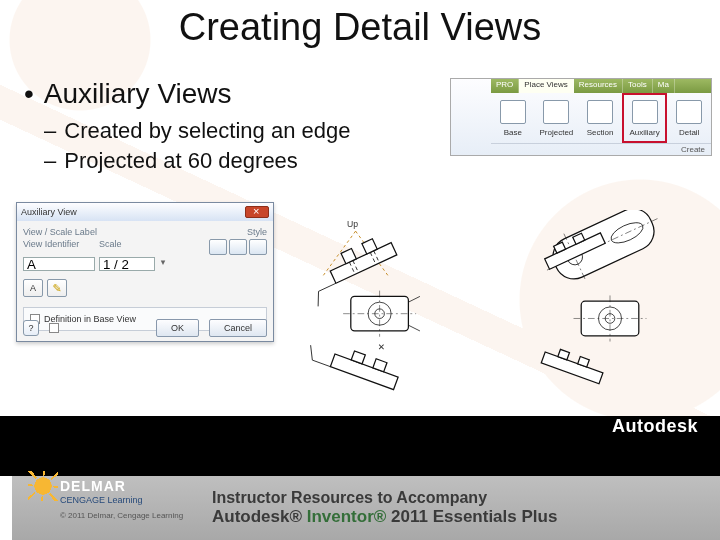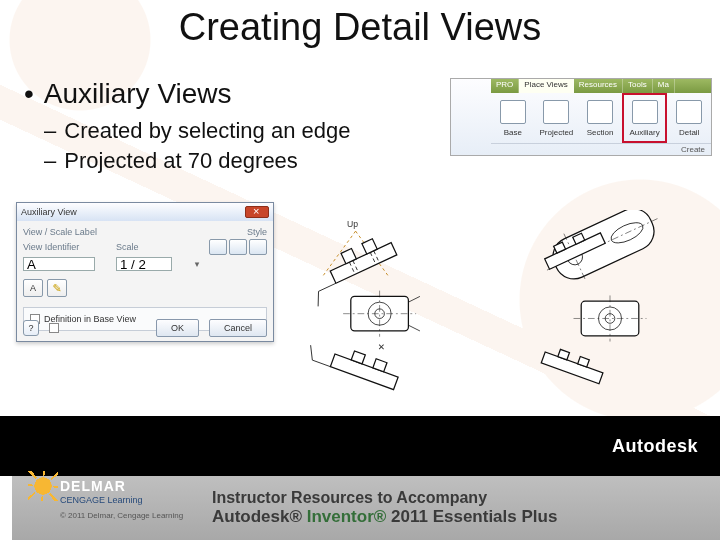--- a/index.html
+++ b/index.html
@@ -34,21 +34,21 @@
   .ribbon .iconbox { width:26px; height:24px; background:#fff; border:1px solid #8899aa; border-radius:2px; position:relative; }
   .ribbon .iconcell span { font-size:8px; }
   .ribbon .panel { text-align:right; padding:0 6px; font-size:8px; color:#555; border-top:1px solid #c8d0dc; height:12px; line-height:12px; }
 
   
   .dialog { position:absolute; top:202px; left:16px; width:258px; height:140px; border:1px solid #7a8aa0; background:#f4f4f4; font-size:9px; color:#333; box-shadow:0 2px 4px rgba(0,0,0,.2);}
   .dialog .titlebar { height:18px; background:linear-gradient(#fdfdff,#d7e3f4); display:flex; align-items:center; padding:0 4px; justify-content:space-between;}
   .dialog .titlebar .x { width:24px; height:12px; background:#c8462a; border:1px solid #8d2f1a; border-radius:2px; position:relative;}
   .dialog .titlebar .x::before{content:"×"; color:#fff; position:absolute; left:7px; top:-2px; font-size:11px;}
   .dialog .body { padding:4px 6px; }
-  .dialog .row { display:flex; align-items:center; gap:21px; margin-top:2px;}
+  .dialog .row { display:flex; align-items:flex-start; gap:4px; margin-top:2px;}
   .dialog .lbl { color:#6a7a8a;}
   .dialog input.txt { height:14px; border:1px solid #9aa; background:#fff; padding:0 3px; }
   .dialog .styleicons { margin-left:auto; display:flex; gap:2px;}
   .dialog .sicon { width:18px; height:16px; border:1px solid #8899aa; background:linear-gradient(#fff,#dbe6f2); border-radius:2px;}
   .dialog .toolrow { display:flex; gap:4px; margin-top:8px; align-items:center;}
   .dialog .tool { width:20px; height:18px; border:1px solid #8899aa; background:linear-gradient(#fff,#eee); border-radius:2px; display:flex; align-items:center; justify-content:center;}
   .dialog .pencil::before{content:"✎"; color:#caa004; font-size:11px;}
   .dialog .checkarea { margin-top:10px; border:1px solid #c6cdd7; background:#fafbfc; padding:6px; display:flex; align-items:center; gap:4px;}
   .dialog .cb { width:10px; height:10px; border:1px solid #888; background:#fff;}
   .dialog .footer { position:absolute; bottom:4px; left:6px; right:6px; display:flex; align-items:center; gap:6px;}
@@ -61,21 +61,21 @@
   .drawings { position:absolute; top:210px; left:278px; right:18px; bottom:138px; }
   .drawings svg { width:100%; height:100%; }
   .dashline { stroke:#c48a22; stroke-width:1; stroke-dasharray:3 3; fill:none;}
   .solidpart { stroke:#111; stroke-width:1.3; fill:#fff;}
   .thin { stroke:#111; stroke-width:0.8; fill:none;}
   .hidden { stroke:#111; stroke-width:0.8; stroke-dasharray:4 3; fill:none;}
   .center { stroke:#111; stroke-width:0.5; stroke-dasharray:7 3 2 3; fill:none;}
   .lbltxt { font-size:9px; fill:#333;}
 
   
-  .blackbar { position:absolute; left:0; right:0; bottom:64px; height:60px; background:#000; display:flex; align-items:center; justify-content:flex-end; padding-right:22px;}
+  .blackbar { position:absolute; left:0; right:0; bottom:64px; height:60px; background:#000; display:flex; align-items:flex-start; justify-content:flex-end; padding-right:22px;}
   .blackbar .adsk { color:#fff; font-size:18px; font-weight:600; letter-spacing:0.5px;}
   .graybar { position:absolute; left:12px; right:0; bottom:0; height:64px; background:linear-gradient(#bfbfbf,#a8a8a8); display:flex; align-items:center;}
   .delmar { position:absolute; left:20px; bottom:20px; }
   .delmar .row1 { display:flex; align-items:center; gap:6px;}
   .delmar .sun { width:22px; height:22px; background:radial-gradient(circle,#f7b733 55%,transparent 56%); position:relative;}
   .delmar .sun::before{content:""; position:absolute; inset:-4px; background:
     conic-gradient(#f7b733 0 8deg,transparent 8deg 45deg,#f7b733 45deg 53deg,transparent 53deg 90deg,#f7b733 90deg 98deg,transparent 98deg 135deg,#f7b733 135deg 143deg,transparent 143deg 180deg,#f7b733 180deg 188deg,transparent 188deg 225deg,#f7b733 225deg 233deg,transparent 233deg 270deg,#f7b733 270deg 278deg,transparent 278deg 315deg,#f7b733 315deg 323deg,transparent 323deg 360deg);
     -webkit-mask:radial-gradient(circle,transparent 10px,#000 10px); mask:radial-gradient(circle,transparent 10px,#000 10px);}
   .delmar .name { color:#fff; font-size:14px; font-weight:600; letter-spacing:1px;}
   .delmar .sub2 { color:#274a7a; font-size:9px; margin-left:28px; margin-top:-2px;}
@@ -86,21 +86,21 @@
   .graybar .titleblock .inv { color:#346e39;}
 </style>
 </head>
 <body>
 
 <div class="slide">
   <div class="bg-robot"></div>
   <div class="title">Creating Detail Views</div>
   <div class="bullet1">Auxiliary Views</div>
   <div class="sub a">Created by selecting an edge</div>
-  <div class="sub b">Projected at 70  degrees</div>
+  <div class="sub b">Projected at 60  degrees</div>
 
   <div class="ribbon">
     <div class="tabs">
       <span>PRO</span>
       <span class="active">Place Views</span>
       <span>Resources</span>
       <span>Tools</span>
       <span>Ma</span>
     </div>
     <div class="icons">

